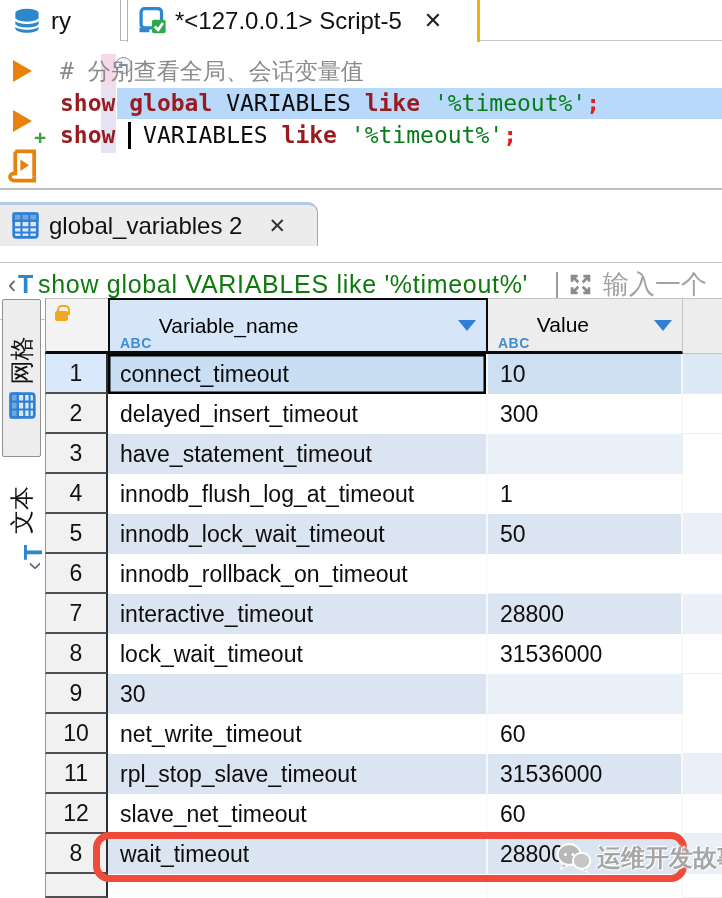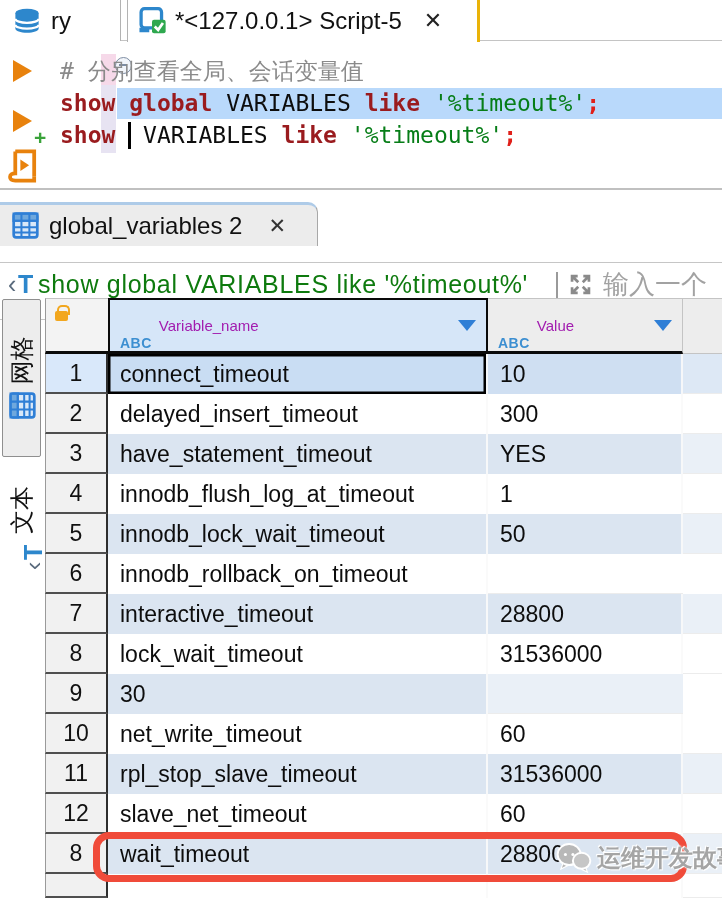--- a/index.html
+++ b/index.html
@@ -63,21 +63,21 @@
   .side-text { top:472px; height:112px; }
 
   
   .grid { position:absolute; left:45px; top:298px; width:677px; height:600px; }
   .ghead { display:grid; grid-template-columns:63px 380px 195px 1fr; height:56px; }
   .hnum { position:relative; background:#f3f3f3; border-top:1px solid #c4c4c4; border-left:1px solid #9a9a9a; border-bottom:3px solid #0a0a0a; }
   .hname { background:#d6e6f8; border:2px solid #0a0a0a; border-bottom-width:3px; display:flex; align-items:center; padding:0 10px; }
   .hval { background:#ededed; border-top:1px solid #c4c4c4; border-right:1px solid #c4c4c4; border-bottom:3px solid #0a0a0a; display:flex; align-items:center; padding:0 10px; }
   .hextra { background:#ededed; border-top:1px solid #c4c4c4; border-bottom:1px solid #c4c4c4; }
   .abc { font-size:14px; font-weight:bold; color:#3d8fd1; margin-right:7px; letter-spacing:0.5px;margin-top:35px; }
-  .hlabel { font-size:15px; color:#a21caf; flex:1; }
+  .hlabel { font-size:21px; color:#000000; flex:1; }
   .sort { width:0; height:0; border-left:9px solid transparent; border-right:9px solid transparent; border-top:11px solid #2f7fd6; margin-left:6px; }
   .lock { position:absolute; left:9px; top:12px; width:13px; height:10px; background:#f2a71f; border-radius:2px; }
   .lock:before { content:""; position:absolute; left:2px; top:-6px; width:9px; height:8px; border:2px solid #f2a71f; border-bottom:none; border-radius:5px 5px 0 0; }
 
   .gbody .grow { display:grid; grid-template-columns:63px 380px 195px 1fr; height:40px; }
   .cnum { background:#f1f1f1; border-left:1px solid #9a9a9a; border-right:2px solid #2e2e2e; border-bottom:2px solid #4f4f4f;
           display:flex; align-items:center; justify-content:center; font-size:23px; color:#111; }
   .cname, .cval { display:flex; align-items:center; padding-left:12px; font-size:23px; color:#0d0d0d;
                   border-right:2px solid rgba(250,250,250,0.9); background:#fff; white-space:nowrap; overflow:hidden; }
   .cextra { background:#fff; border-bottom:1px solid #ececec; }
@@ -215,21 +215,20 @@
         </div>
       <div class="grow">
           <div class="cnum">2</div>
           <div class="cname">delayed_insert_timeout</div>
           <div class="cval">300</div>
           <div class="cextra"></div>
         </div>
       <div class="grow">
           <div class="cnum">3</div>
           <div class="cname">have_statement_timeout</div>
-          <div class="cval">YES</div>
           <div class="cextra"></div>
         </div>
       <div class="grow">
           <div class="cnum">4</div>
           <div class="cname">innodb_flush_log_at_timeout</div>
           <div class="cval">1</div>
           <div class="cextra"></div>
         </div>
       <div class="grow">
           <div class="cnum">5</div>

